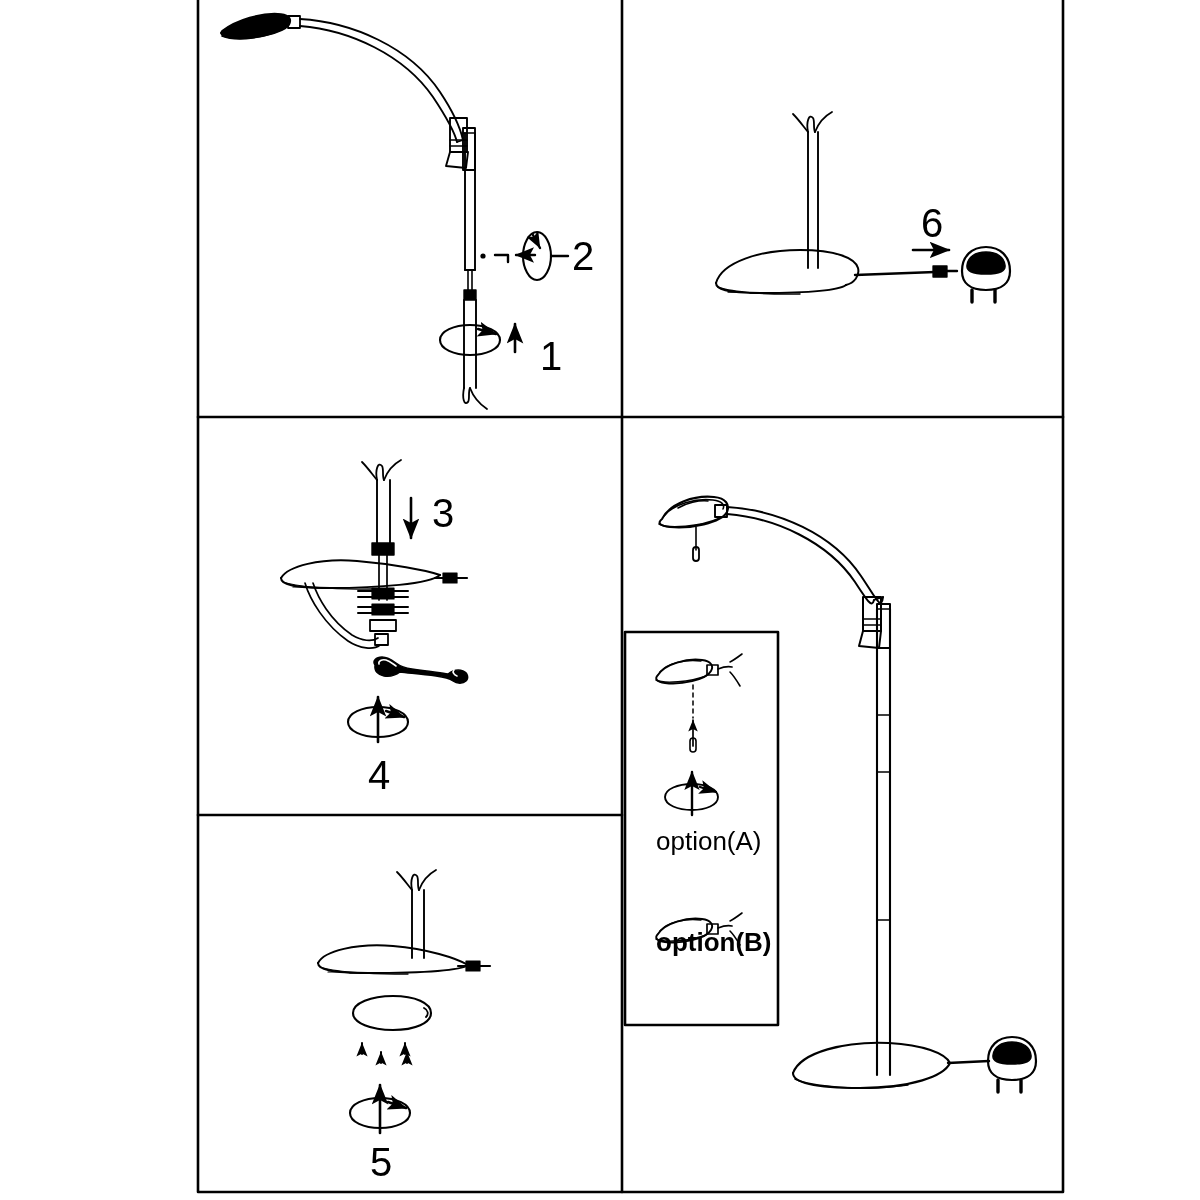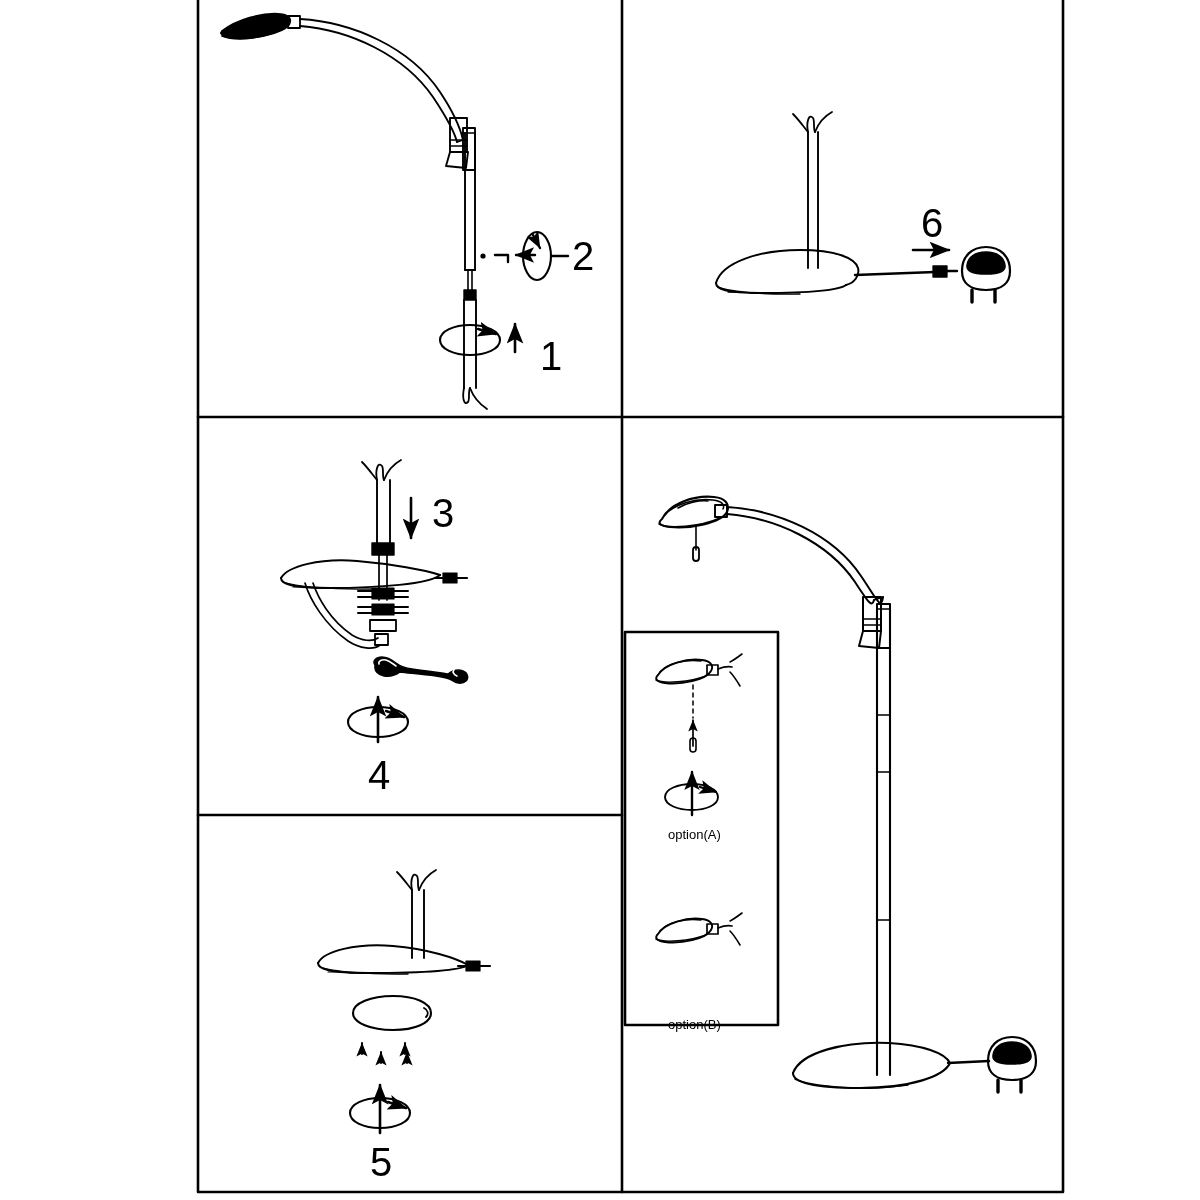--- a/index.html
+++ b/index.html
@@ -1,21 +1,21 @@
 <!DOCTYPE html>
 <html><head>
 <meta charset="utf-8">
 <style>
   html,body{margin:0;padding:0;background:#ffffff;}
   body{width:1200px;height:1200px;overflow:hidden;font-family:"Liberation Sans",sans-serif;}
   #sheet{position:relative;width:1200px;height:1200px;background:#fff;}
   svg.layer{position:absolute;left:0;top:0;width:1200px;height:1200px;}
   .lbl{position:absolute;color:#000;line-height:1;user-select:none;}
   .num{font-family:"Liberation Sans",sans-serif;font-weight:400;font-size:40px;}
-  .opt{font-family:"Liberation Sans",sans-serif;font-weight:400;font-size:13px;margin-left:12px;}
+  .opt{font-family:"Liberation Sans",sans-serif;font-weight:400;font-size:26px;}
 </style>
 </head>
 <body>
 
 <div id="sheet">
 
   <svg class="layer" viewBox="0 0 1200 1200" xmlns="http://www.w3.org/2000/svg">
 
     <defs>
       <marker id="ah" markerWidth="9" markerHeight="9" refX="7.5" refY="3.2" orient="auto" markerUnits="strokeWidth">
@@ -367,15 +367,15 @@
   <div class="lbl num" style="left:432px;top:493px;">3</div>
 
   <div class="lbl num" style="left:368px;top:755px;">4</div>
 
   <div class="lbl num" style="left:370px;top:1142px;">5</div>
 
   <div class="lbl num" style="left:921px;top:203px;">6</div>
 
   <div class="lbl opt" style="left:656px;top:828px;">option(A)</div>
 
-  <div class="lbl opt" style="left:656px;top:1018px;">option(B)</div>
+  <div class="lbl opt" style="left:656px;top:929px;font-weight:bold;">option(B)</div>
 
 </div>
 
 </body></html>

